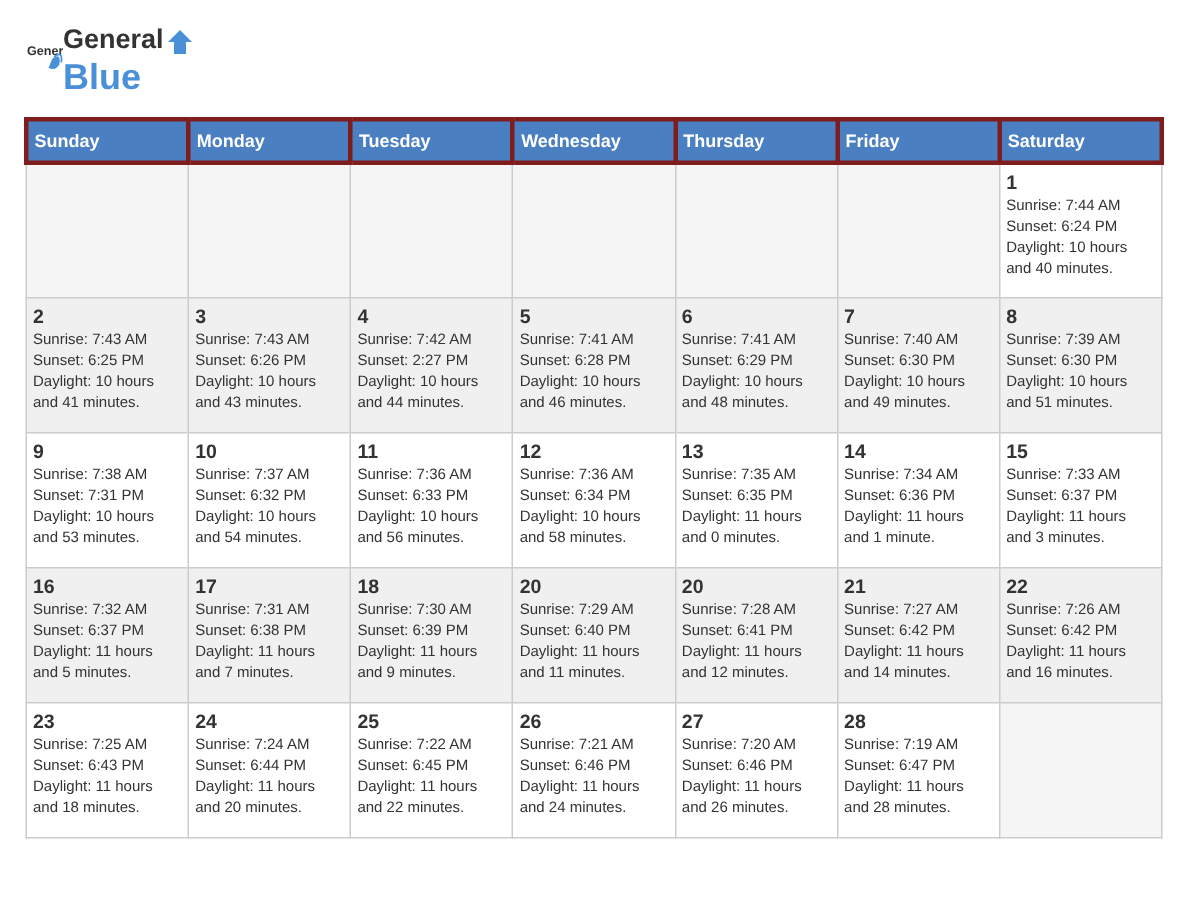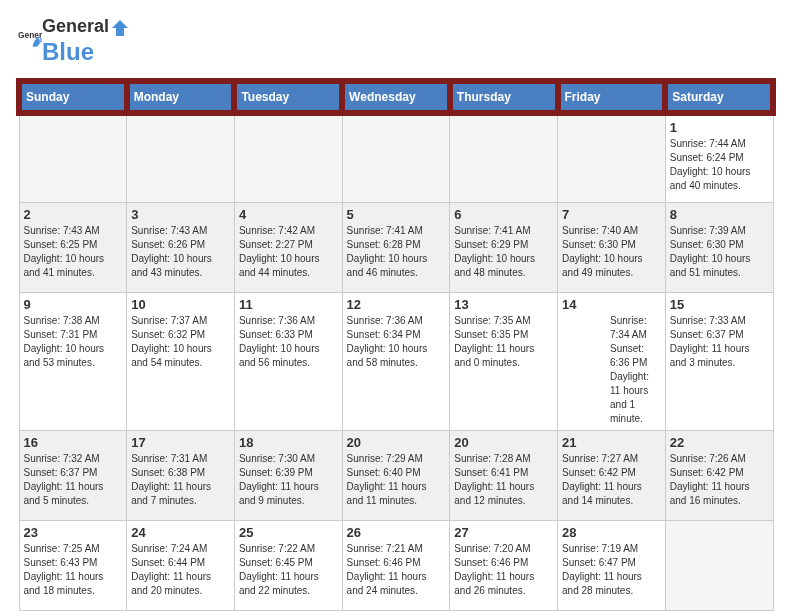--- a/index.html
+++ b/index.html
@@ -42,21 +42,21 @@
       border-collapse: collapse;
       font-size: 11px;
     }
     .calendar th {
       background-color: #4a7fc1;
       color: #fff;
       padding: 6px 4px;
       text-align: left;
       font-size: 12px;
       font-weight: bold;
-      border: 6px solid #7f1d1d;
+      border: 3px solid #7f1d1d;
     }
     .calendar td {
       border: 1px solid #ccc;
       vertical-align: top;
       padding: 4px;
       width: 107px;
       height: 90px;
       background: #fff;
     }
     .calendar td.empty {
@@ -216,21 +216,21 @@
         </td>
         <td>
           <span class="day-number">13</span>
           <div class="day-info" style="white-space: pre-line;">Sunrise: 7:35 AM
 Sunset: 6:35 PM
 Daylight: 11 hours
 and 0 minutes.</div>
         </td>
         <td>
           <span class="day-number">14</span>
-          <div class="day-info" style="white-space: pre-line; margin-left: 48px;">Sunrise: 7:34 AM
+          <div class="day-info" style="white-space: pre-line;">Sunrise: 7:34 AM
 Sunset: 6:36 PM
 Daylight: 11 hours
 and 1 minute.</div>
         </td>
         <td>
           <span class="day-number">15</span>
           <div class="day-info" style="white-space: pre-line;">Sunrise: 7:33 AM
 Sunset: 6:37 PM
 Daylight: 11 hours
 and 3 minutes.</div>

